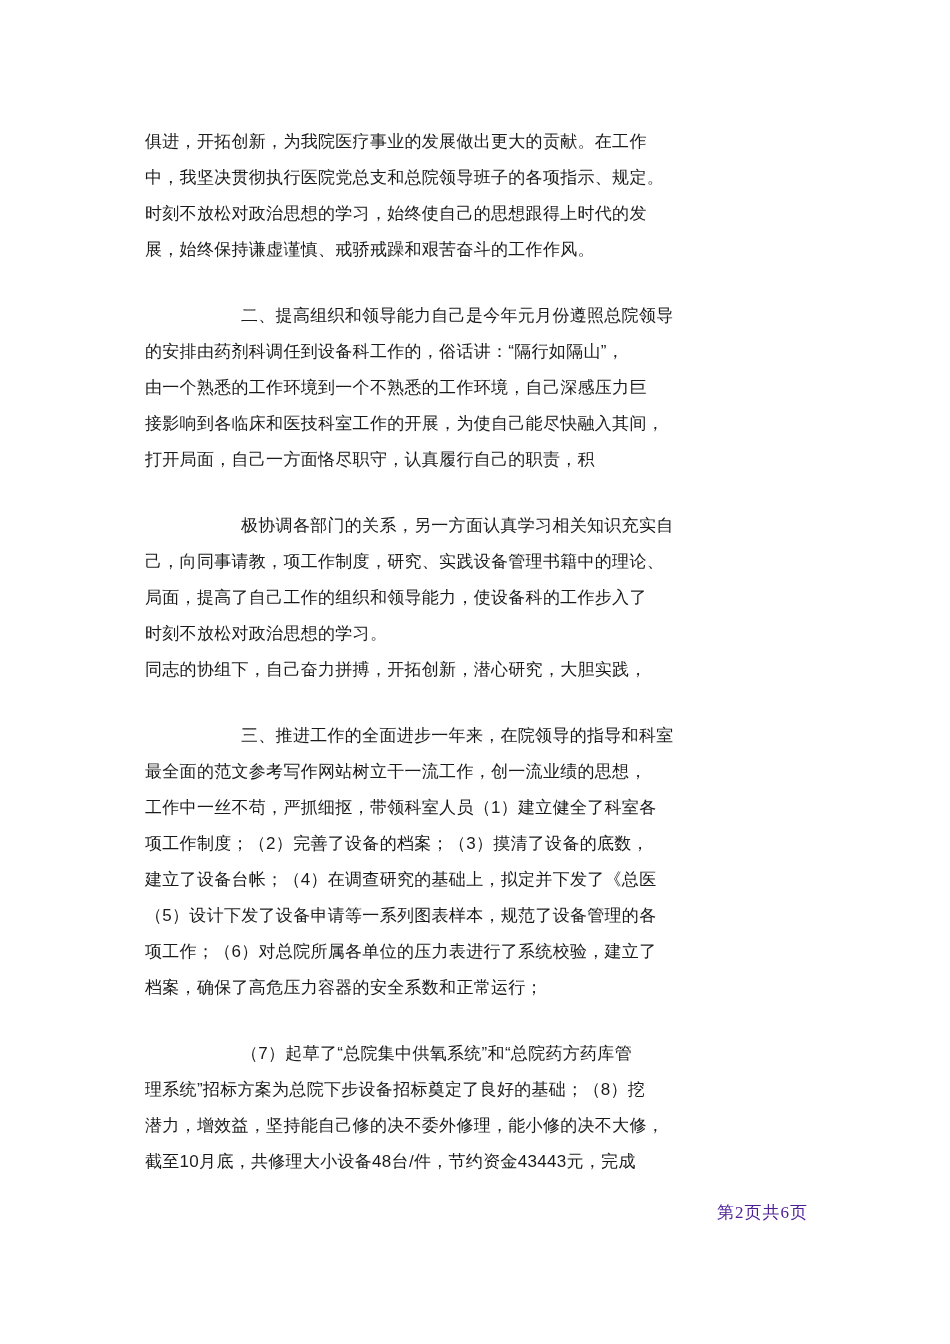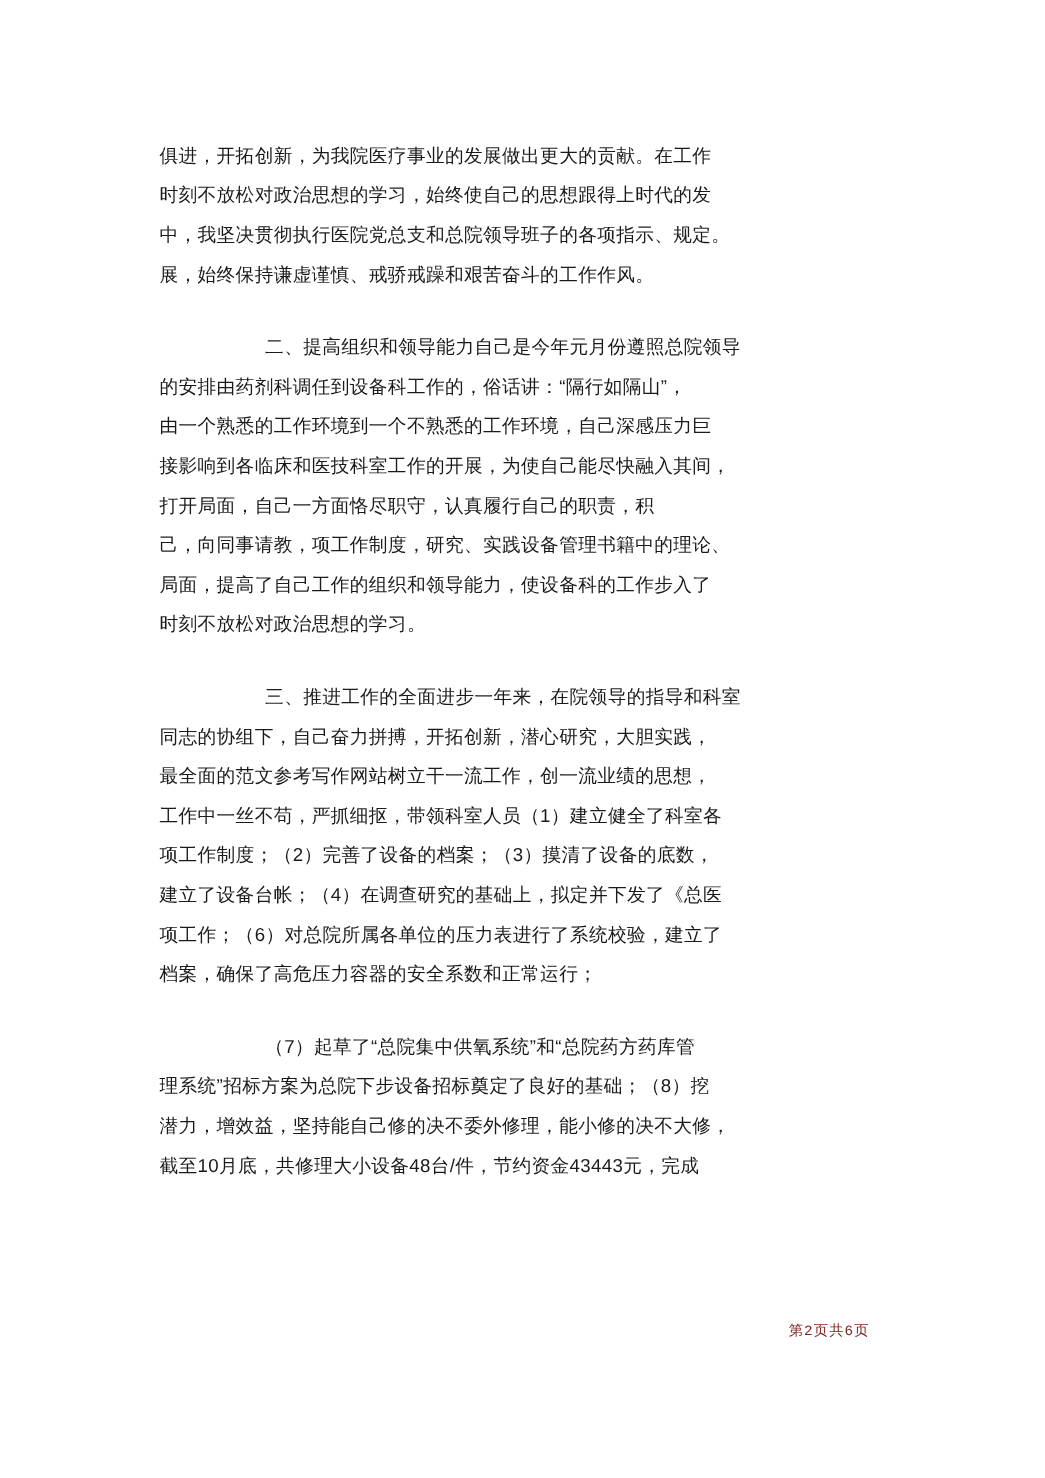--- a/index.html
+++ b/index.html
@@ -11,47 +11,49 @@
   .body-text {
     position: absolute; left: 145px; top: 124px; width: 680px;
     font-family: Liberation Sans, sans-serif;
     font-size: 17px; line-height: 36px; color: #1a1a1a;
     letter-spacing: 0.3px;
   }
   .line { white-space: nowrap; height: 36px; }
   .indent { padding-left: 96px; margin-top: 30px; }
   .footer {
     position: absolute; left: 717px; top: 1201px;
-    font-family: Liberation Mono, monospace;
-    font-size: 13px; color: #7f1d1d; letter-spacing: 1px;
+    font-family: Liberation Serif, serif;
+    font-size: 17px; color: #4c1d95; letter-spacing: 1px;
   }
 </style>
 </head>
 <body>
 
 <div class="page">
   <div class="body-text">
     <div class="line">俱进，开拓创新，为我院医疗事业的发展做出更大的贡献。在工作</div>
+    <div class="line">中，我坚决贯彻执行医院党总支和总院领导班子的各项指示、规定。</div>
     <div class="line">时刻不放松对政治思想的学习，始终使自己的思想跟得上时代的发</div>
-    <div class="line">中，我坚决贯彻执行医院党总支和总院领导班子的各项指示、规定。</div>
     <div class="line">展，始终保持谦虚谨慎、戒骄戒躁和艰苦奋斗的工作作风。</div>
     <div class="line indent">二、提高组织和领导能力自己是今年元月份遵照总院领导</div>
     <div class="line">的安排由药剂科调任到设备科工作的，俗话讲：“隔行如隔山”，</div>
     <div class="line">由一个熟悉的工作环境到一个不熟悉的工作环境，自己深感压力巨</div>
     <div class="line">接影响到各临床和医技科室工作的开展，为使自己能尽快融入其间，</div>
     <div class="line">打开局面，自己一方面恪尽职守，认真履行自己的职责，积</div>
+    <div class="line indent">极协调各部门的关系，另一方面认真学习相关知识充实自</div>
     <div class="line">己，向同事请教，项工作制度，研究、实践设备管理书籍中的理论、</div>
     <div class="line">局面，提高了自己工作的组织和领导能力，使设备科的工作步入了</div>
     <div class="line">时刻不放松对政治思想的学习。</div>
+    <div class="line">同志的协组下，自己奋力拼搏，开拓创新，潜心研究，大胆实践，</div>
     <div class="line indent">三、推进工作的全面进步一年来，在院领导的指导和科室</div>
-    <div class="line">同志的协组下，自己奋力拼搏，开拓创新，潜心研究，大胆实践，</div>
     <div class="line">最全面的范文参考写作网站树立干一流工作，创一流业绩的思想，</div>
     <div class="line">工作中一丝不苟，严抓细抠，带领科室人员（1）建立健全了科室各</div>
     <div class="line">项工作制度；（2）完善了设备的档案；（3）摸清了设备的底数，</div>
     <div class="line">建立了设备台帐；（4）在调查研究的基础上，拟定并下发了《总医</div>
+    <div class="line">（5）设计下发了设备申请等一系列图表样本，规范了设备管理的各</div>
     <div class="line">项工作；（6）对总院所属各单位的压力表进行了系统校验，建立了</div>
     <div class="line">档案，确保了高危压力容器的安全系数和正常运行；</div>
     <div class="line indent">（7）起草了“总院集中供氧系统”和“总院药方药库管</div>
     <div class="line">理系统”招标方案为总院下步设备招标奠定了良好的基础；（8）挖</div>
     <div class="line">潜力，增效益，坚持能自己修的决不委外修理，能小修的决不大修，</div>
     <div class="line">截至10月底，共修理大小设备48台/件，节约资金43443元，完成</div>
   </div>
   <div class="footer">第2页共6页</div>
 </div>
 

